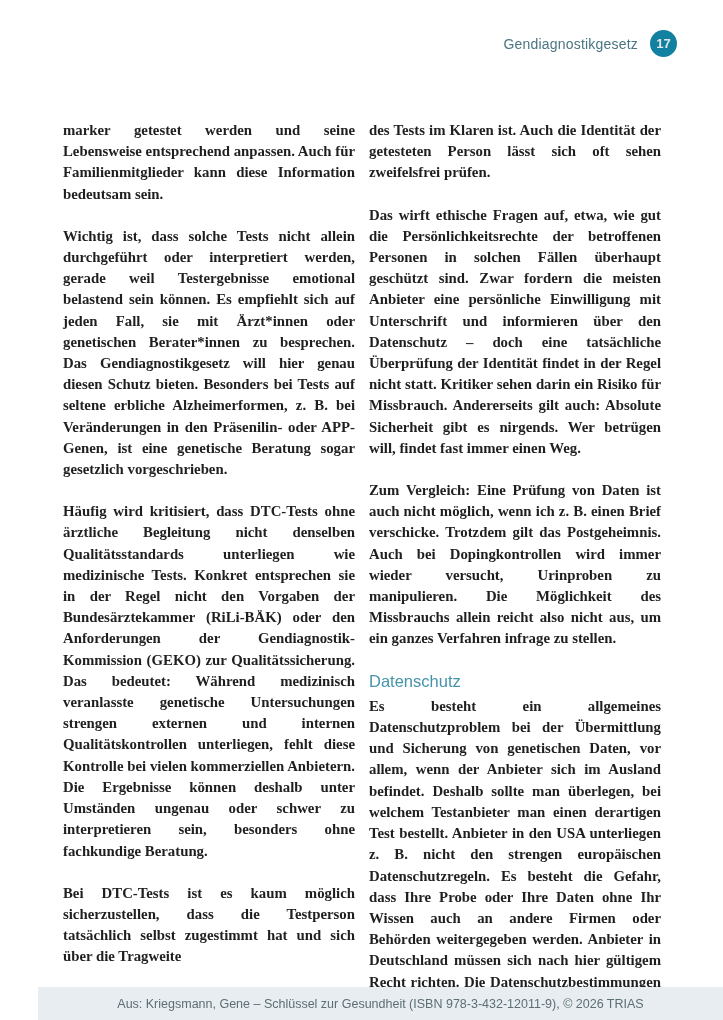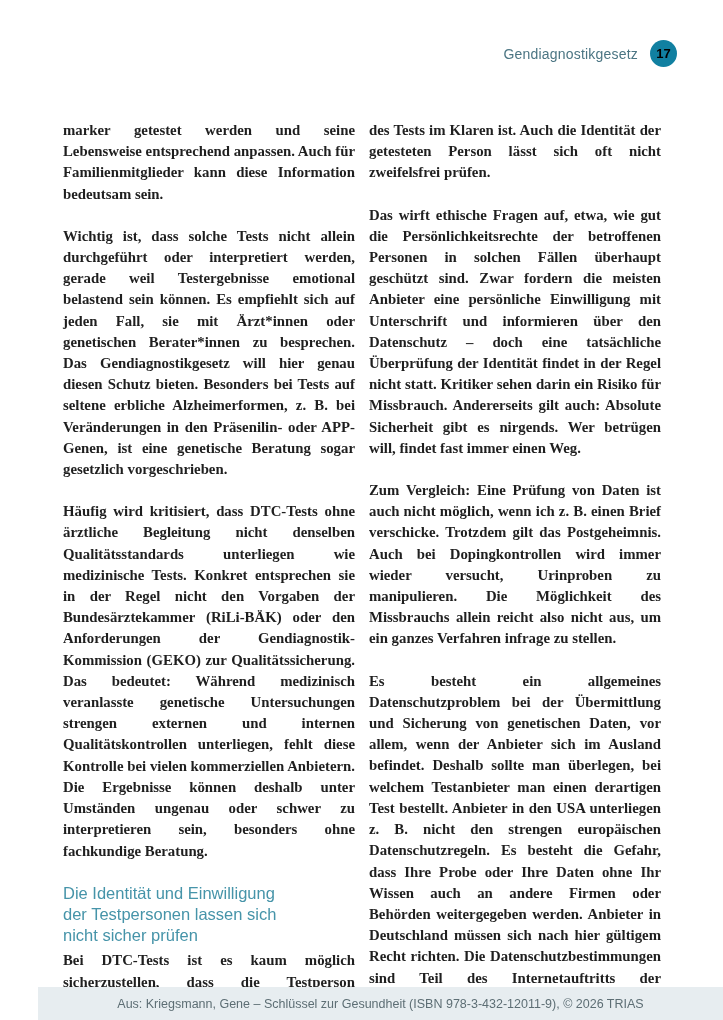--- a/index.html
+++ b/index.html
@@ -10,37 +10,37 @@
   }
   .page {
     position: relative;
     width: 723px; height: 1020px;
     background: #ffffff;
     overflow: hidden;
   }
   
   .page-header {
     position: absolute;
-    top: 40px; left: 63px; right: 46px;
+    top: 30px; left: 63px; right: 46px;
     display: flex;
     justify-content: flex-end;
     align-items: center;
     gap: 12px;
     font-family: "Liberation Sans", sans-serif;
   }
   .running-head {
     color: var(--header-text, #4b7583);
     font-size: 14px;
     letter-spacing: 0.2px;
   }
   .page-number-badge {
     width: 27px; height: 27px;
     border-radius: 50%;
     background: var(--page-badge, #1180a1);
-    color: #000000;
+    color: #e5e5e5;
     display: flex;
     align-items: center;
     justify-content: center;
     font-size: 13px;
     font-weight: bold;
     flex: 0 0 auto;
   }
   
   .columns {
     position: absolute;
@@ -97,29 +97,27 @@
   <header class="page-header">
     <span class="running-head">Gendiagnostikgesetz</span>
     <span class="page-number-badge">17</span>
   </header>
 
   <main class="columns">
     <div class="column" id="col-left">
         <p class="paragraph">marker getestet werden und seine Lebensweise entsprechend anpassen. Auch für Familienmitglieder kann diese Information bedeutsam sein.</p>
         <p class="paragraph">Wichtig ist, dass solche Tests nicht allein durchgeführt oder interpretiert werden, gerade weil Testergebnisse emotional belastend sein können. Es empfiehlt sich auf jeden Fall, sie mit Ärzt*innen oder genetischen Berater*innen zu besprechen. Das Gendiagnostikgesetz will hier genau diesen Schutz bieten. Besonders bei Tests auf seltene erbliche Alzheimerformen, z. B. bei Veränderungen in den Präsenilin- oder APP-Genen, ist eine genetische Beratung sogar gesetzlich vorgeschrieben.</p>
         <p class="paragraph">Häufig wird kritisiert, dass DTC-Tests ohne ärztliche Begleitung nicht denselben Qualitätsstandards unterliegen wie medizinische Tests. Konkret entsprechen sie in der Regel nicht den Vorgaben der Bundesärztekammer (RiLi-BÄK) oder den Anforderungen der Gendiagnostik-Kommission (GEKO) zur Qualitätssicherung. Das bedeutet: Während medizinisch veranlasste genetische Untersuchungen strengen externen und internen Qualitätskontrollen unterliegen, fehlt diese Kontrolle bei vielen kommerziellen Anbietern. Die Ergebnisse können deshalb unter Umständen ungenau oder schwer zu interpretieren sein, besonders ohne fachkundige Beratung.</p>
-        <h2 class="heading">Die Identität und Einwilligung
-der Testpersonen lassen sich
-nicht sicher prüfen</h2>
         <p class="paragraph">Bei DTC-Tests ist es kaum möglich sicherzustellen, dass die Testperson tatsächlich selbst zugestimmt hat und sich über die Tragweite</p>
       </div>
     <div class="column" id="col-right">
-        <p class="paragraph">des Tests im Klaren ist. Auch die Identität der getesteten Person lässt sich oft nicht zweifelsfrei prüfen.</p>
+        <p class="paragraph">des Tests im Klaren ist. Auch die Identität der getesteten Person lässt sich oft sehen zweifelsfrei prüfen.</p>
         <p class="paragraph">Das wirft ethische Fragen auf, etwa, wie gut die Persönlichkeitsrechte der betroffenen Personen in solchen Fällen überhaupt geschützt sind. Zwar fordern die meisten Anbieter eine persönliche Einwilligung mit Unterschrift und informieren über den Datenschutz – doch eine tatsächliche Überprüfung der Identität findet in der Regel nicht statt. Kritiker sehen darin ein Risiko für Missbrauch. Andererseits gilt auch: Absolute Sicherheit gibt es nirgends. Wer betrügen will, findet fast immer einen Weg.</p>
         <p class="paragraph">Zum Vergleich: Eine Prüfung von Daten ist auch nicht möglich, wenn ich z. B. einen Brief verschicke. Trotzdem gilt das Postgeheimnis. Auch bei Dopingkontrollen wird immer wieder versucht, Urinproben zu manipulieren. Die Möglichkeit des Missbrauchs allein reicht also nicht aus, um ein ganzes Verfahren infrage zu stellen.</p>
+        <h2 class="heading">Datenschutz</h2>
         <p class="paragraph">Es besteht ein allgemeines Datenschutzproblem bei der Übermittlung und Sicherung von genetischen Daten, vor allem, wenn der Anbieter sich im Ausland befindet. Deshalb sollte man überlegen, bei welchem Testanbieter man einen derartigen Test bestellt. Anbieter in den USA unterliegen z. B. nicht den strengen europäischen Datenschutzregeln. Es besteht die Gefahr, dass Ihre Probe oder Ihre Daten ohne Ihr Wissen auch an andere Firmen oder Behörden weitergegeben werden. Anbieter in Deutschland müssen sich nach hier gültigem Recht richten. Die Datenschutzbestimmungen sind Teil des Internetauftritts der entsprechenden Firmen, ebenso die Benennung eines Datenschutz-</p>
       </div>
   </main>
 
   <footer class="page-footer">
     <span>Aus: Kriegsmann, Gene – Schlüssel zur Gesundheit (ISBN 978-3-432-12011-9), © 2026 TRIAS</span>
   </footer>
 
 </div>
 

